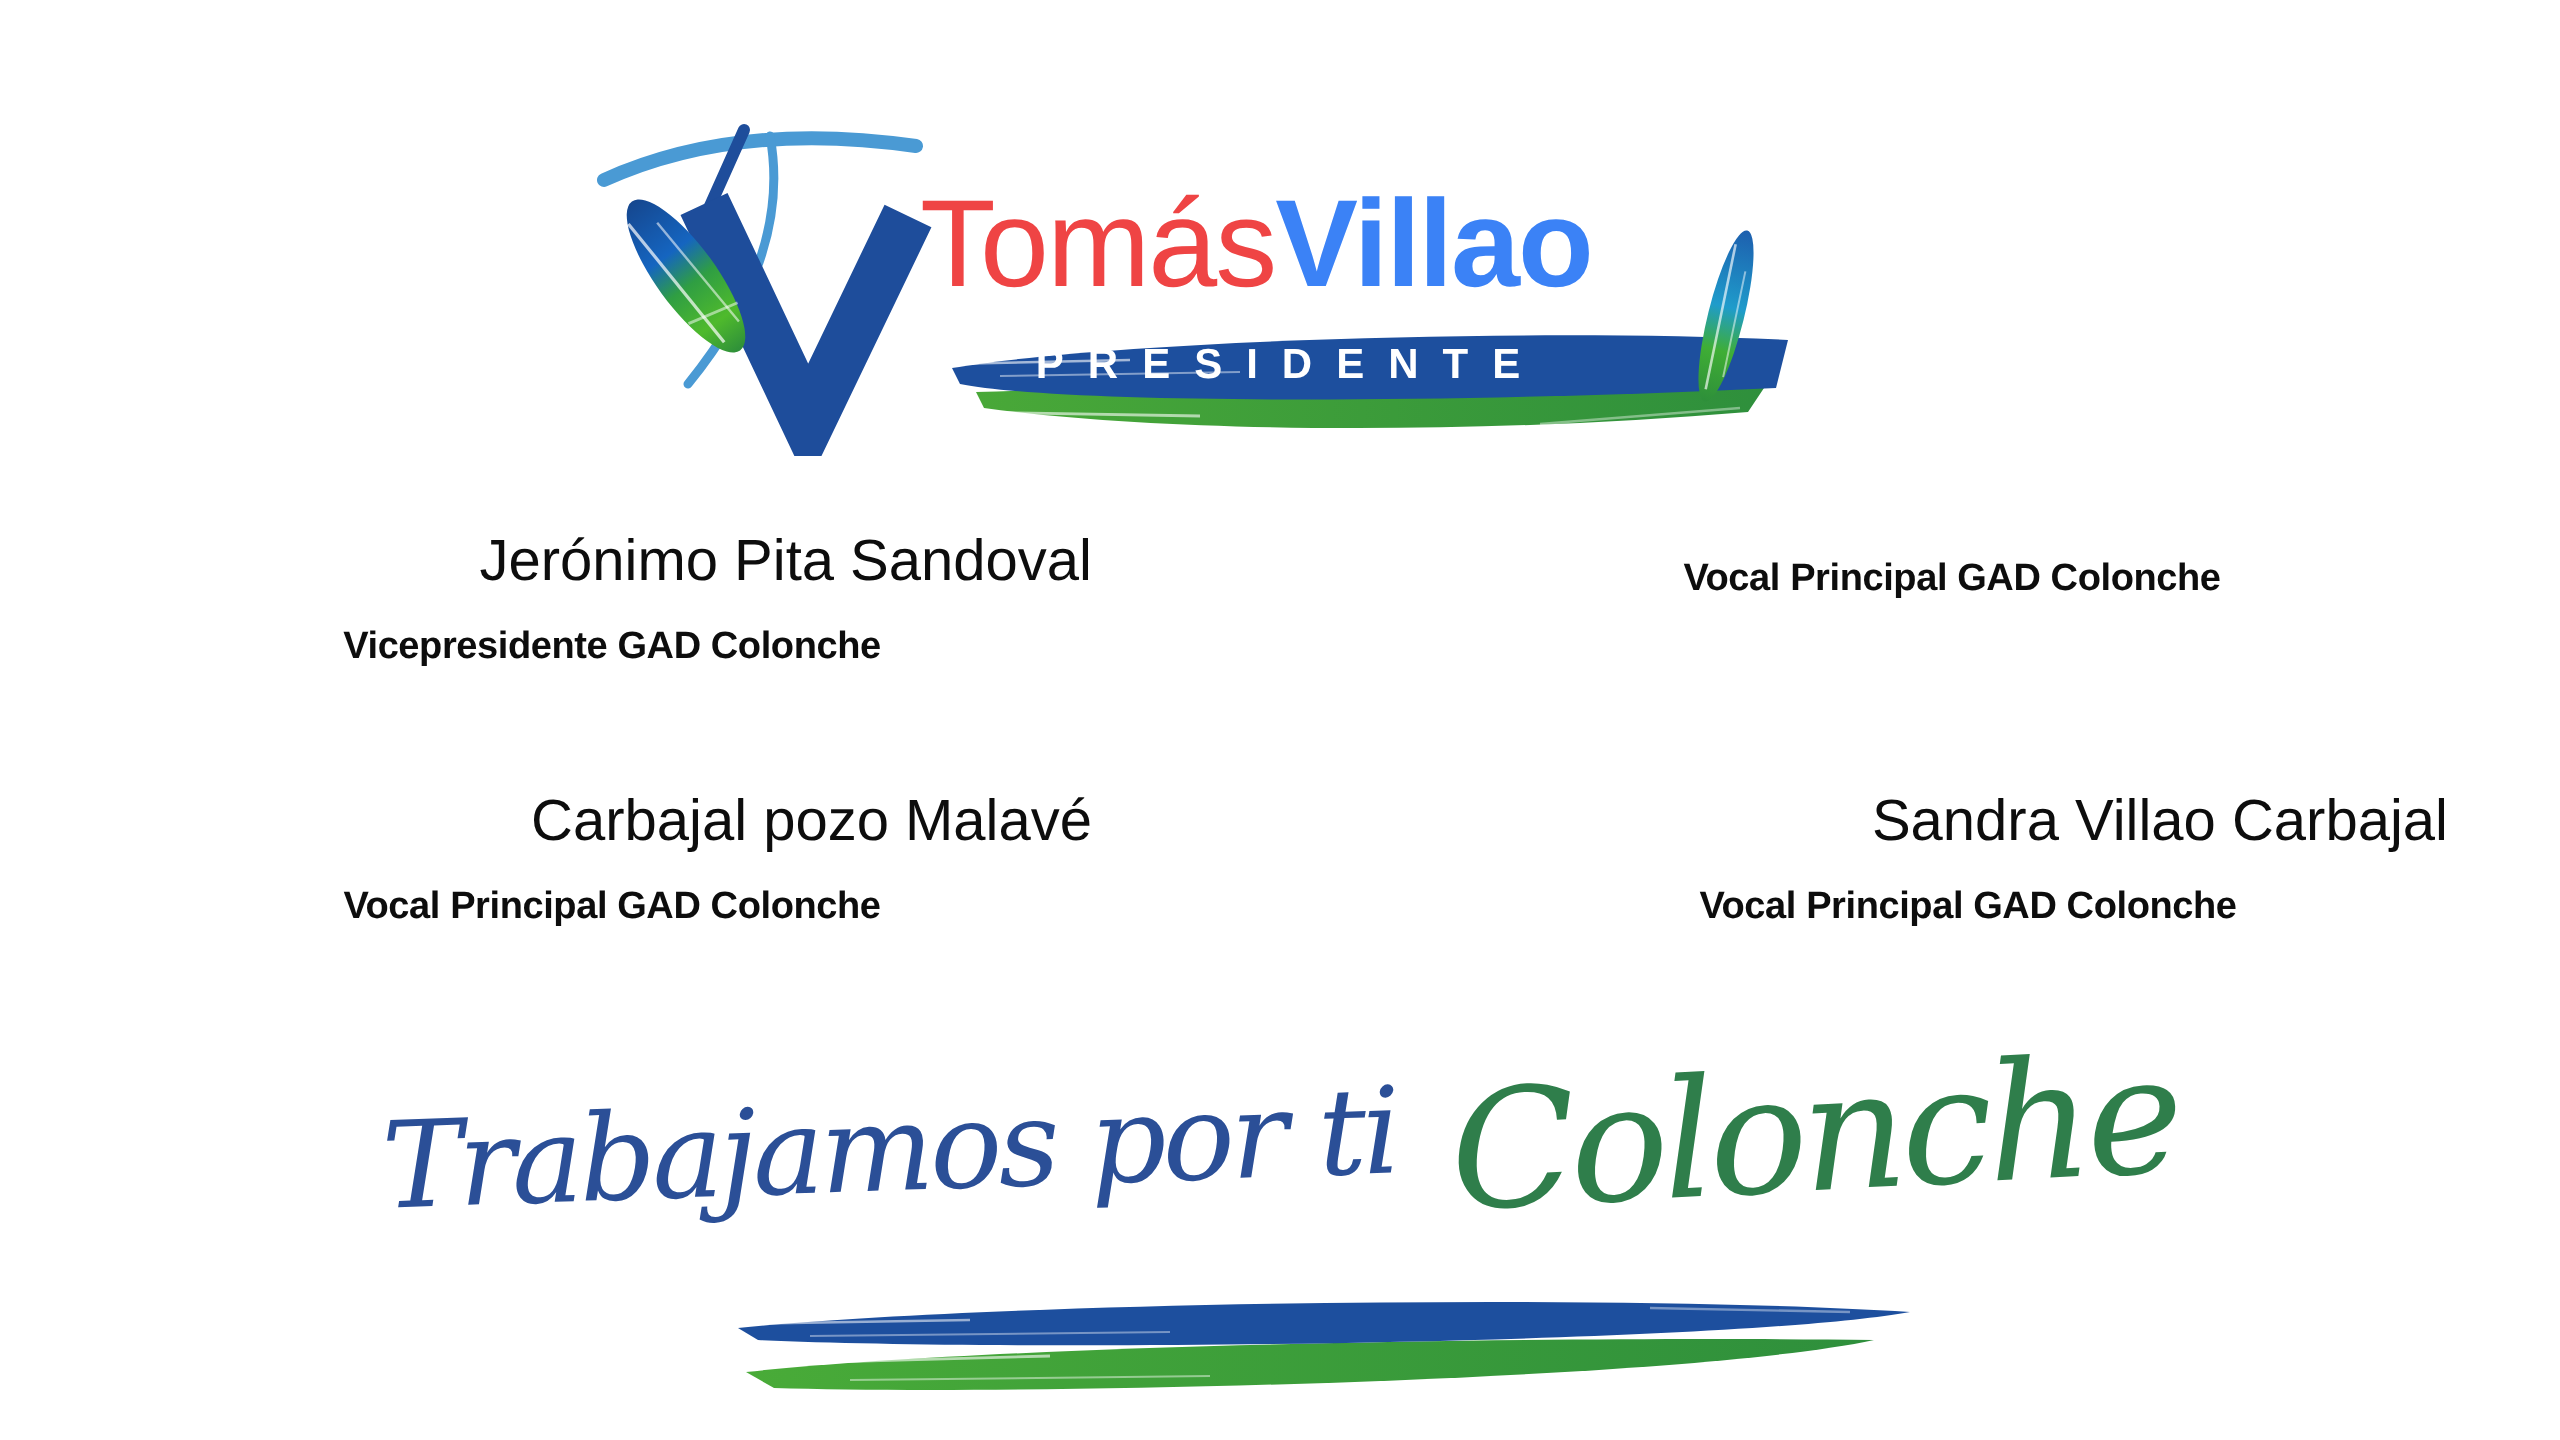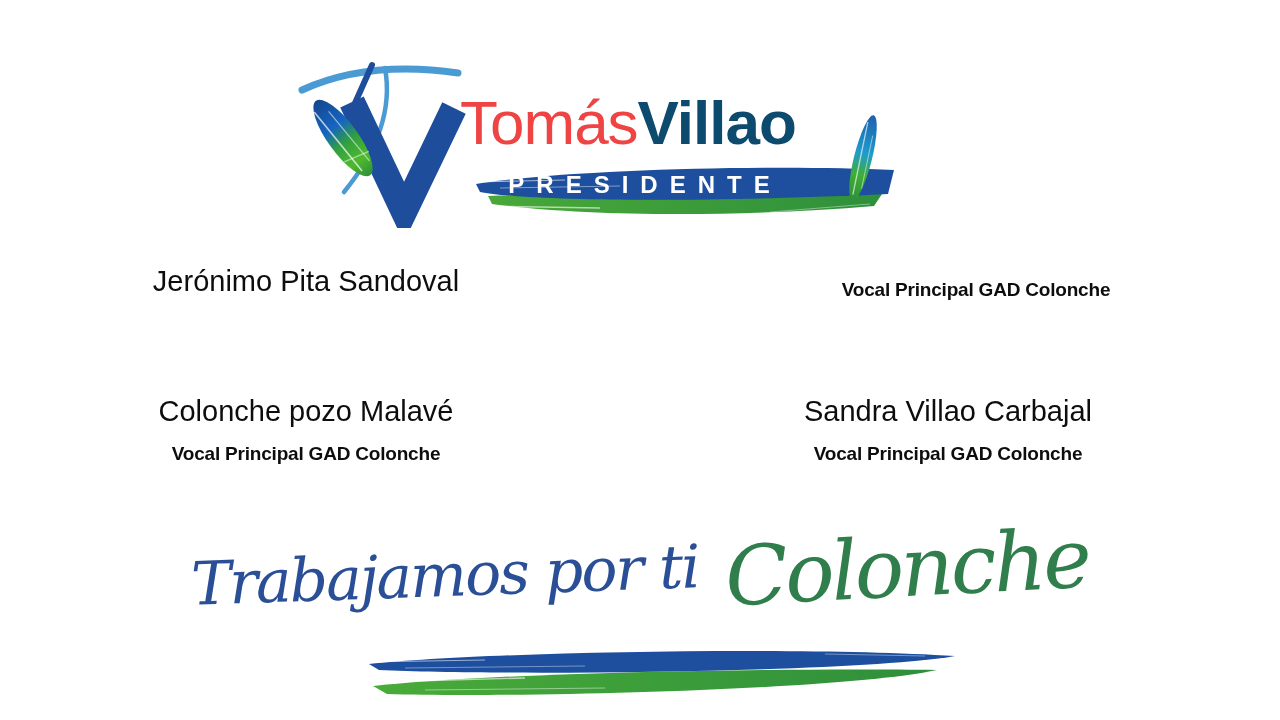--- a/index.html
+++ b/index.html
@@ -12,38 +12,38 @@
   .slide{position:relative;width:1280px;height:720px;background:#ffffff;}
 
   
   .logo{position:absolute;left:288px;top:56px;width:620px;height:180px;}
   .logo-mark{position:absolute;left:0;top:0;}
   .wordmark{
     position:absolute;left:172px;top:34px;
     font-size:62px;line-height:66px;letter-spacing:-1px;white-space:nowrap;
   }
   .wordmark .first{color:#ef4444;font-weight:400;}
-  .wordmark .last{color:#0c4a6e;font-weight:700;}
+  .wordmark .last{color:#3b82f6;font-weight:700;}
   .banner-svg{position:absolute;left:182px;top:104px;}
   .banner-text{
     position:absolute;left:206px;top:115px;width:290px;
     text-align:center;color:#ffffff;
-    font-size:24px;font-weight:700;letter-spacing:12px;text-indent:12px;
+    font-size:21px;font-weight:700;letter-spacing:12px;text-indent:12px;
     white-space:nowrap;
   }
   .o-accent{position:absolute;left:550px;top:52px;}
 
   
   .member{position:absolute;width:480px;text-align:center;color:#0d0d0d;}
-  .member-name{font-size:29px;line-height:34px;font-weight:400;}
+  .member-name{font-size:29px;line-height:34px;font-weight:400;text-align:right;}
   .member-role{font-size:19px;line-height:24px;font-weight:700;margin-top:14px;letter-spacing:-0.2px;}
   .m0{left:66px;top:264px;}
   .m1{left:736px;top:264px;}
   .m2{left:66px;top:394px;}
-  .m3{left:708px;top:394px;}
+  .m3{left:744px;top:394px;}
 
   
   .slogan{
     position:absolute;left:0;top:520px;width:1280px;height:135px;
     text-align:center;white-space:nowrap;
     font-family:"DejaVu Serif", serif;font-style:italic;
   }
   .slogan-phrase{
     display:inline-block;color:#2b4f97;font-size:60px;
     transform:rotate(-2deg);letter-spacing:-2px;
@@ -126,26 +126,27 @@
       <g transform="translate(25,50) rotate(14)">
         <ellipse cx="0" cy="0" rx="9" ry="44" fill="url(#oGrad)"></ellipse>
         <path d="M-4,-36 L-1,38" stroke="#ffffff" stroke-width="1.3" opacity="0.65" fill="none"></path>
         <path d="M4,-24 L6,30" stroke="#ffffff" stroke-width="1" opacity="0.5" fill="none"></path>
       </g>
     </svg>
   </div>
 
   <div class="member m0">
     <div class="member-name">Jerónimo Pita Sandoval</div>
+    <div class="member-role">Vicepresidente GAD Colonche</div>
   </div>
   <div class="member m1">
     <div class="member-role">Vocal Principal GAD Colonche</div>
   </div>
   <div class="member m2">
-    <div class="member-name">Colonche pozo Malavé</div>
+    <div class="member-name">Carbajal pozo Malavé</div>
     <div class="member-role">Vocal Principal GAD Colonche</div>
   </div>
   <div class="member m3">
     <div class="member-name">Sandra Villao Carbajal</div>
     <div class="member-role">Vocal Principal GAD Colonche</div>
   </div>
 
   <div class="slogan">
     <span class="slogan-phrase">Trabajamos por ti</span>
     <span class="slogan-place">Colonche</span>

